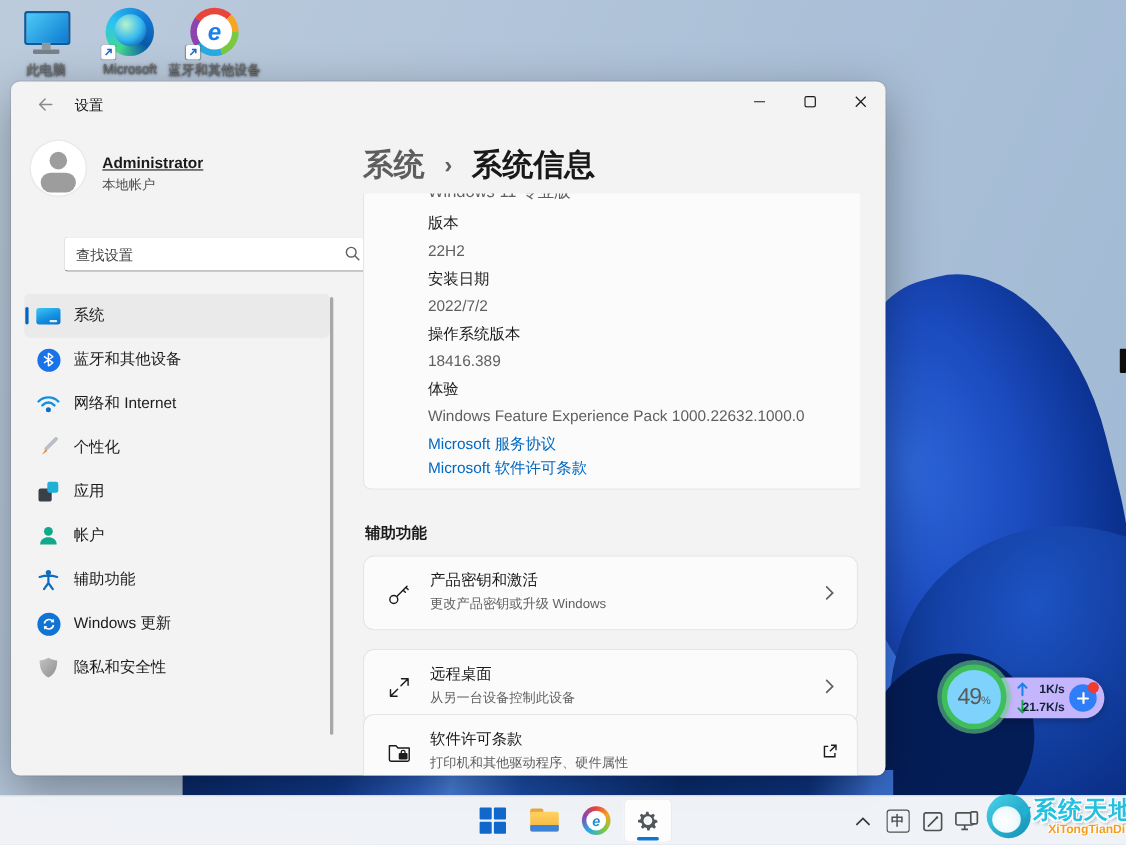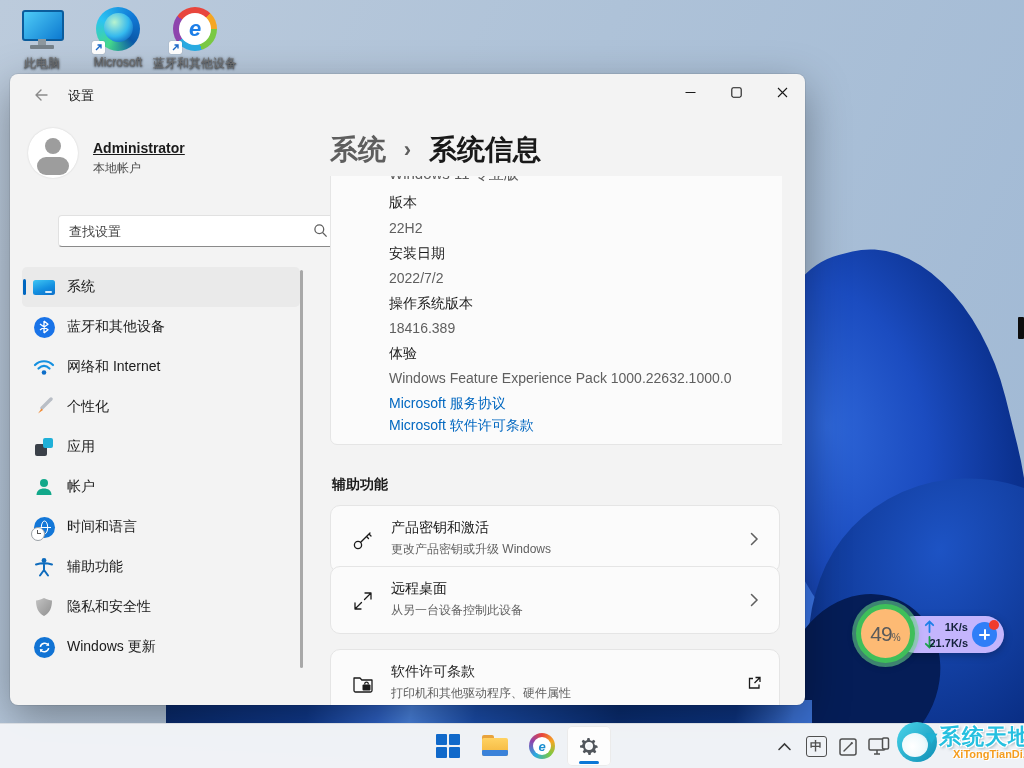--- a/index.html
+++ b/index.html
@@ -87,38 +87,38 @@
   .crumb .sep{color:#5e5e5e;font-size:22px;margin:0 10px;vertical-align:2px;}
   .crumb .cur{color:#191919;}
   .viewport{left:320px;top:102px;width:452px;height:529px;overflow:hidden;}
   .card{position:absolute;left:0;width:448px;background:#fbfbfb;border:1px solid #e5e5e5;border-radius:7px;}
   .card1{top:-14px;height:281px;padding-left:31px;}
   .f-label{position:absolute;left:58px;font-size:14px;color:#1b1b1b;}
   .f-value{position:absolute;left:58px;font-size:14px;color:#5f5f5f;}
   .f-link{position:absolute;left:58px;font-size:14px;color:#0067c0;cursor:pointer;}
   .rel-title{position:absolute;left:2px;top:300px;font-size:14px;font-weight:bold;color:#1b1b1b;}
   .rcard{height:66px;border-radius:10px;}
-  .rc2{top:329px;} .rc3{top:390px;} .rc4{top:473px;}
+  .rc2{top:329px;} .rc3{top:414px;} .rc4{top:473px;}
   .rc-ic{position:absolute;left:20px;top:22px;width:24px;height:24px;}
   .rc-title{position:absolute;left:60px;top:13px;font-size:14px;color:#1b1b1b;}
   .rc-sub{position:absolute;left:60px;top:35px;font-size:12px;color:#5f5f5f;}
   .rc-trail{position:absolute;right:16px;top:24px;width:18px;height:18px;}
 
   
   .net-pill{position:absolute;left:896px;top:616px;width:108px;height:37px;background:#c4b5fd;border-radius:19px;
       box-shadow:0 2px 8px rgba(0,0,0,.28);z-index:10;}
   .np-row{position:absolute;left:14px;width:60px;display:flex;align-items:center;}
   .np-txt{position:absolute;font-size:11px;font-weight:bold;color:#12213a;right:36px;text-align:right;width:48px;}
   .plus-btn{position:absolute;right:7px;top:6px;width:25px;height:25px;border-radius:50%;background:#2f7ef7;
       display:flex;align-items:center;justify-content:center;}
   .plus-glyph{width:11px;height:11px;position:relative;}
   .plus-glyph:before{content:"";position:absolute;left:4.5px;top:0;width:2.5px;height:11px;background:#fff;border-radius:1px;}
   .plus-glyph:after{content:"";position:absolute;left:0;top:4.5px;width:11px;height:2.5px;background:#fff;border-radius:1px;}
   .red-dot{position:absolute;right:-2px;top:-2px;width:10px;height:10px;border-radius:50%;background:#f03b2e;}
-  .cpu-ball{position:absolute;left:856px;top:604px;width:49px;height:49px;border-radius:50%;background:#fdba74;
+  .cpu-ball{position:absolute;left:856px;top:604px;width:49px;height:49px;border-radius:50%;background:#7dd3fc;
       border:5px solid #3fbf5a;box-shadow:0 0 0 4px rgba(110,220,140,.55),0 2px 8px rgba(0,0,0,.25);
       display:flex;align-items:center;justify-content:center;z-index:11;}
   .cpu-num{font-size:21px;color:#5a5a5a;letter-spacing:-1px;}
   .cpu-pct{font-size:10px;color:#5a5a5a;margin-top:7px;}
 
   
   .taskbar{position:absolute;left:0;top:723px;width:1024px;height:45px;background:rgba(242,244,247,.97);
       border-top:1px solid #d9dde2;z-index:20;}
   .tb-center{position:absolute;left:426px;top:2px;display:flex;gap:3px;}
   .tb-btn{width:44px;height:40px;border-radius:5px;display:flex;align-items:center;justify-content:center;position:relative;}
@@ -293,65 +293,53 @@
       <div class="nav-ic">
         <svg width="20" height="20" viewBox="0 0 20 20">
             <circle cx="10" cy="6" r="4" fill="#12a88a"></circle>
             <path d="M2.5 18 C2.5 13.5 6 11.5 10 11.5 C14 11.5 17.5 13.5 17.5 18 Z" fill="#12a88a"></path>
           </svg>
       </div>
       <div class="nav-lb">帐户</div>
     </div>
     <div class="nav-item">
       <div class="nav-ic">
-        <div class="ic-circle glb">
-            <svg width="15" height="15" viewBox="0 0 15 15">
-              <ellipse cx="7.5" cy="7.5" rx="3.2" ry="6.5" stroke="#fff" stroke-width="1" fill="none"></ellipse>
-              <path d="M1 7.5 H14" stroke="#fff" stroke-width="1"></path>
-            </svg>
-            <div class="clockette"></div>
-          </div>
-      </div>
-      <div class="nav-lb">时间和语言</div>
-    </div>
-    <div class="nav-item">
-      <div class="nav-ic">
         <svg width="20" height="20" viewBox="0 0 20 20">
             <circle cx="10" cy="3.5" r="2.4" fill="#0f6cbd"></circle>
             <path d="M2 7.5 C7 6 13 6 18 7.5 M10 8 V13 M10 13 L6 18.5 M10 13 L14 18.5" stroke="#0f6cbd" stroke-width="2" fill="none" stroke-linecap="round"></path>
           </svg>
       </div>
       <div class="nav-lb">辅助功能</div>
+    </div>
+    <div class="nav-item">
+      <div class="nav-ic">
+        <div class="ic-circle upd">
+            <svg width="13" height="13" viewBox="0 0 13 13">
+              <path d="M10.8 4.5 A4.6 4.6 0 0 0 2.3 5.8" stroke="#fff" stroke-width="1.5" fill="none"></path>
+              <path d="M2.2 8.5 A4.6 4.6 0 0 0 10.7 7.2" stroke="#fff" stroke-width="1.5" fill="none"></path>
+              <path d="M10.9 1.6 V4.7 H7.8 Z" fill="#fff"></path>
+              <path d="M2.1 11.4 V8.3 H5.2 Z" fill="#fff"></path>
+            </svg>
+          </div>
+      </div>
+      <div class="nav-lb">Windows 更新</div>
     </div>
     <div class="nav-item">
       <div class="nav-ic">
         <svg width="18" height="20" viewBox="0 0 18 20">
             <path d="M9 1 C12 2.6 15 3.2 17 3.4 C17 10 15 16 9 19 C3 16 1 10 1 3.4 C3 3.2 6 2.6 9 1 Z" fill="url(#shg)"></path>
             <defs>
               <linearGradient id="shg" x1="0" y1="0" x2="1" y2="1">
                 <stop offset="0" stop-color="#c3c3c3"></stop>
                 <stop offset="1" stop-color="#8f8f8f"></stop>
               </linearGradient>
             </defs>
           </svg>
       </div>
       <div class="nav-lb">隐私和安全性</div>
-    </div>
-    <div class="nav-item">
-      <div class="nav-ic">
-        <div class="ic-circle upd">
-            <svg width="13" height="13" viewBox="0 0 13 13">
-              <path d="M10.8 4.5 A4.6 4.6 0 0 0 2.3 5.8" stroke="#fff" stroke-width="1.5" fill="none"></path>
-              <path d="M2.2 8.5 A4.6 4.6 0 0 0 10.7 7.2" stroke="#fff" stroke-width="1.5" fill="none"></path>
-              <path d="M10.9 1.6 V4.7 H7.8 Z" fill="#fff"></path>
-              <path d="M2.1 11.4 V8.3 H5.2 Z" fill="#fff"></path>
-            </svg>
-          </div>
-      </div>
-      <div class="nav-lb">Windows 更新</div>
     </div>
   </div>
   <div class="abs side-scroll"></div>
 
   <div class="abs crumb">
     <span class="dim">系统</span>
     <span class="sep">›</span>
     <span class="cur">系统信息</span>
   </div>
 

